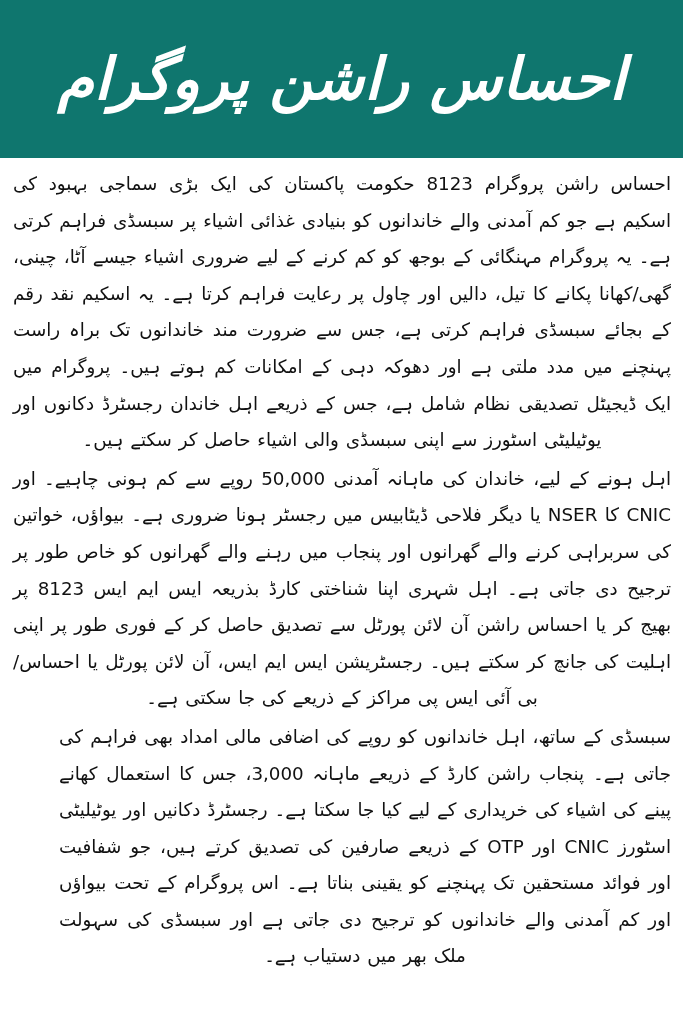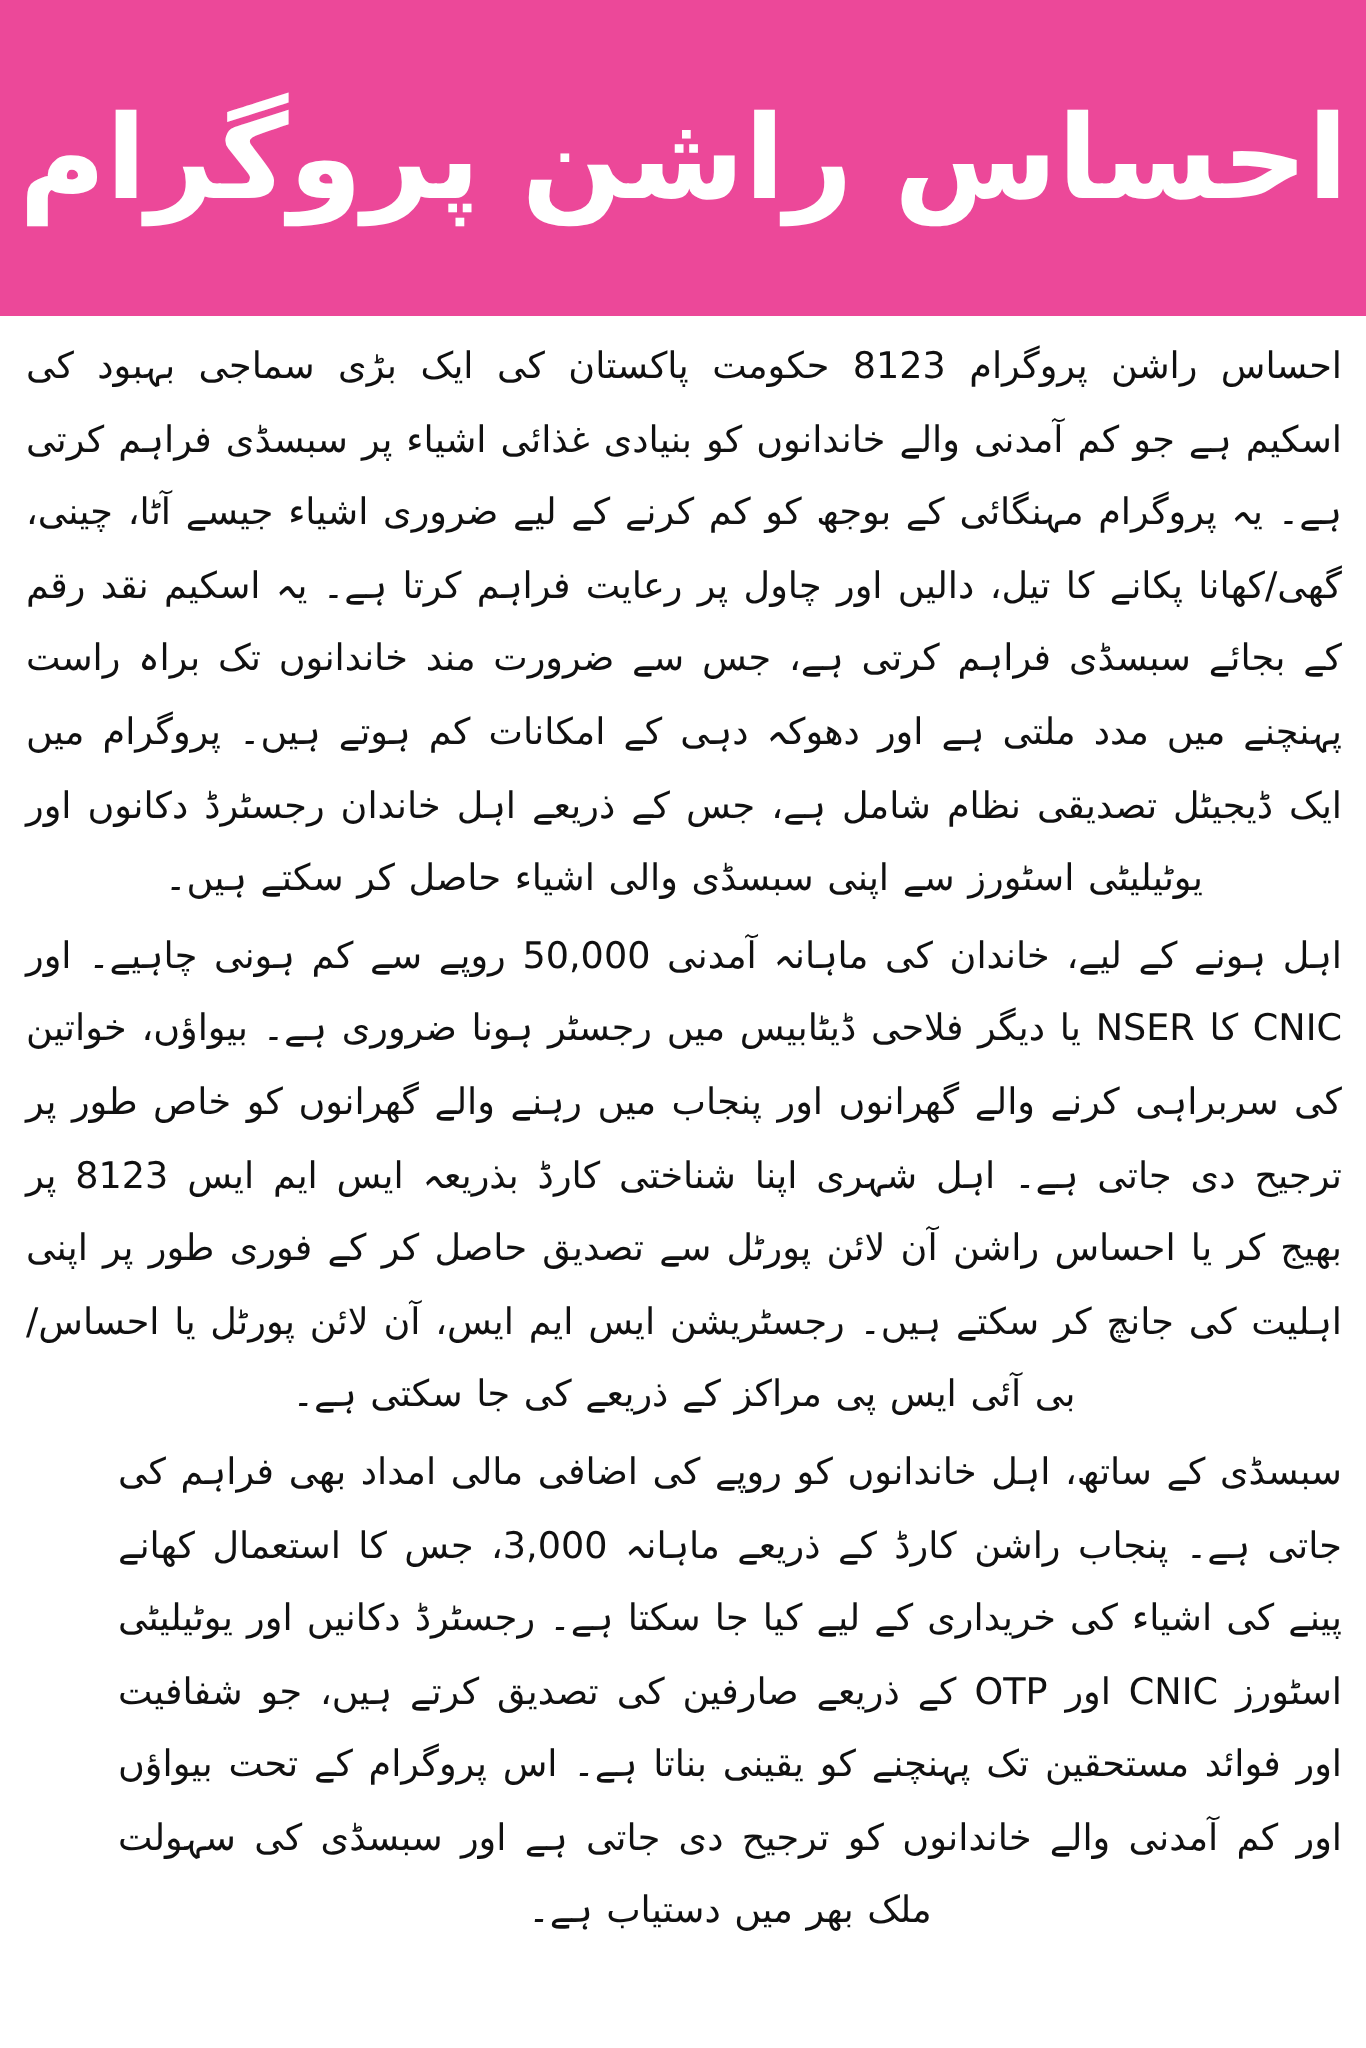--- a/index.html
+++ b/index.html
@@ -77,21 +77,21 @@
   .para:last-child {
     margin-bottom: 0;
     margin-left: 46px;
   }
 </style>
 </head>
 <body>
 
 <div class="page" style="background: rgb(255, 255, 255);">
 
-  <div class="title-banner" style="background: #ec4899;">
+  <div class="title-banner" style="background: #0f766e; font-style: italic;">
     <div class="title-text" style="color: rgb(255, 255, 255); font-size: 58px;">احساس راشن پروگرام</div>
   </div>
 
   <div class="article">
     <p class="para" style="color: rgb(17, 17, 17); font-size: 18.3px; line-height: 36.6px;">احساس راشن پروگرام 8123 حکومت پاکستان کی ایک بڑی سماجی بہبود کی اسکیم ہے جو کم آمدنی والے خاندانوں کو بنیادی غذائی اشیاء پر سبسڈی فراہم کرتی ہے۔ یہ پروگرام مہنگائی کے بوجھ کو کم کرنے کے لیے ضروری اشیاء جیسے آٹا، چینی، گھی/کھانا پکانے کا تیل، دالیں اور چاول پر رعایت فراہم کرتا ہے۔ یہ اسکیم نقد رقم کے بجائے سبسڈی فراہم کرتی ہے، جس سے ضرورت مند خاندانوں تک براہ راست پہنچنے میں مدد ملتی ہے اور دھوکہ دہی کے امکانات کم ہوتے ہیں۔ پروگرام میں ایک ڈیجیٹل تصدیقی نظام شامل ہے، جس کے ذریعے اہل خاندان رجسٹرڈ دکانوں اور یوٹیلیٹی اسٹورز سے اپنی سبسڈی والی اشیاء حاصل کر سکتے ہیں۔</p>
     <p class="para" style="color: rgb(17, 17, 17); font-size: 18.3px; line-height: 36.6px;">اہل ہونے کے لیے، خاندان کی ماہانہ آمدنی 50,000 روپے سے کم ہونی چاہیے۔ اور CNIC کا NSER یا دیگر فلاحی ڈیٹابیس میں رجسٹر ہونا ضروری ہے۔ بیواؤں، خواتین کی سربراہی کرنے والے گھرانوں اور پنجاب میں رہنے والے گھرانوں کو خاص طور پر ترجیح دی جاتی ہے۔ اہل شہری اپنا شناختی کارڈ بذریعہ ایس ایم ایس 8123 پر بھیج کر یا احساس راشن آن لائن پورٹل سے تصدیق حاصل کر کے فوری طور پر اپنی اہلیت کی جانچ کر سکتے ہیں۔ رجسٹریشن ایس ایم ایس، آن لائن پورٹل یا احساس/بی آئی ایس پی مراکز کے ذریعے کی جا سکتی ہے۔</p>
     <p class="para" style="color: rgb(17, 17, 17); font-size: 18.3px; line-height: 36.6px;">سبسڈی کے ساتھ، اہل خاندانوں کو روپے کی اضافی مالی امداد بھی فراہم کی جاتی ہے۔ پنجاب راشن کارڈ کے ذریعے ماہانہ 3,000، جس کا استعمال کھانے پینے کی اشیاء کی خریداری کے لیے کیا جا سکتا ہے۔ رجسٹرڈ دکانیں اور یوٹیلیٹی اسٹورز CNIC اور OTP کے ذریعے صارفین کی تصدیق کرتے ہیں، جو شفافیت اور فوائد مستحقین تک پہنچنے کو یقینی بناتا ہے۔ اس پروگرام کے تحت بیواؤں اور کم آمدنی والے خاندانوں کو ترجیح دی جاتی ہے اور سبسڈی کی سہولت ملک بھر میں دستیاب ہے۔</p>
   </div>
 
 </div>

